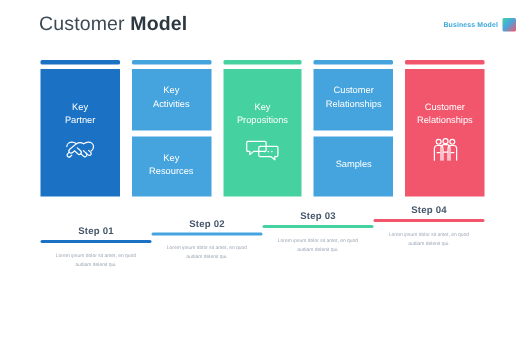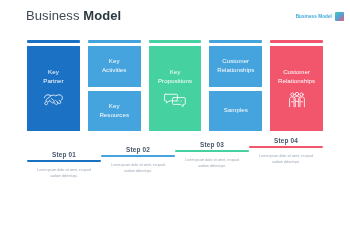--- a/index.html
+++ b/index.html
@@ -59,21 +59,21 @@
   .s2 .step-label { margin-top:9px; }
   .s3 .step-label { margin-top:4px; }
   .s4 .step-label { margin-top:0px; }
 </style>
 </head>
 <body>
 
 <div class="slide">
 
   <div class="header">
-    <div class="title"><span class="light">Business </span><span class="bold">Model</span></div>
+    <div class="title"><span class="light">Customer </span><span class="bold">Model</span></div>
     <div class="brand">
       <span class="brand-text">Business Model</span>
       <span class="brand-logo"></span>
     </div>
   </div>
 
   <div class="cards">
       <div class="col">
         <div class="topbar" style="background: rgb(27, 114, 196);"></div>
         <div class="col-body">

